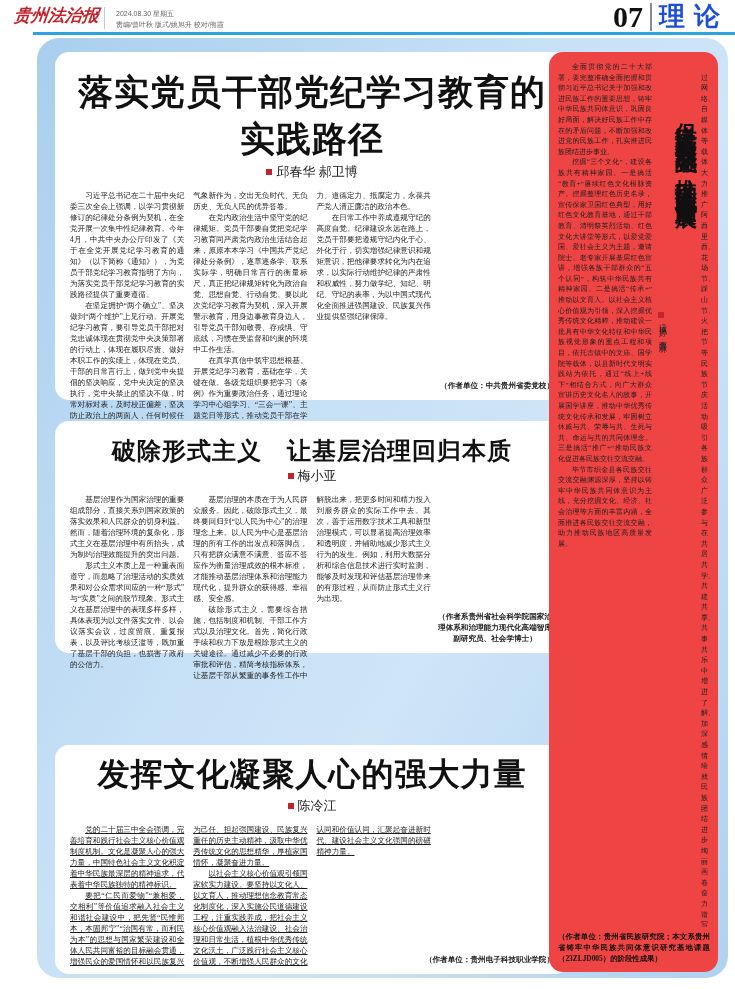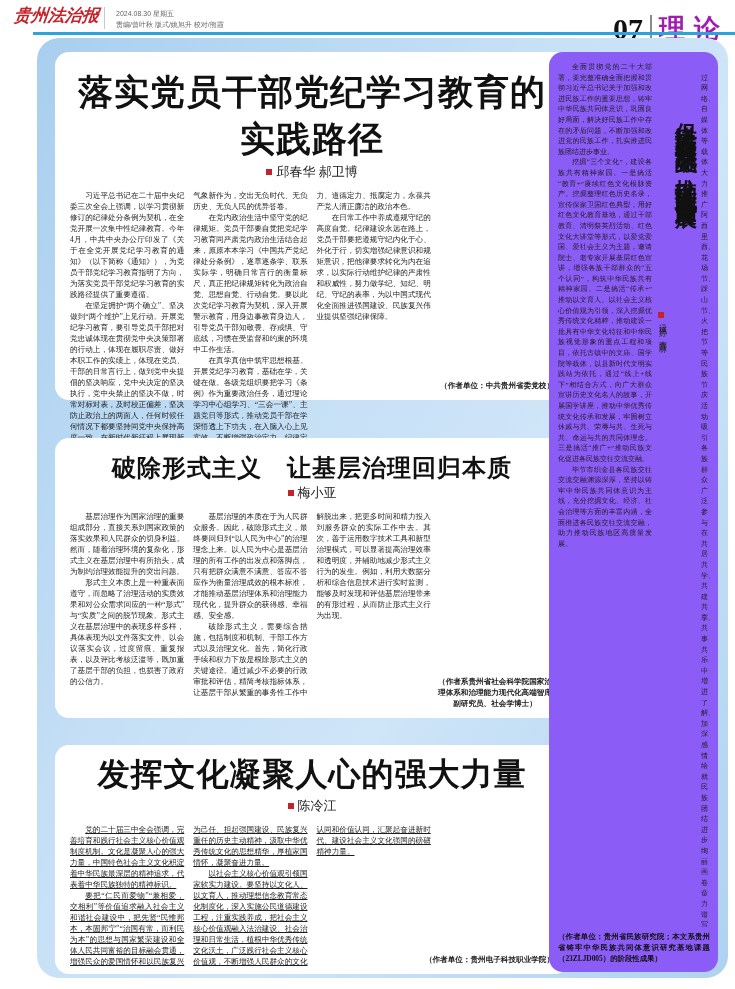--- a/index.html
+++ b/index.html
@@ -6,35 +6,35 @@
   .page{position:relative;width:735px;height:989px;background:#ffffff;overflow:hidden;
         font-family:"Liberation Serif","DejaVu Serif",serif;color:#222;}
 
   
   .masthead{position:absolute;left:14px;top:4px;font-size:17px;font-weight:bold;
             font-style:italic;color:#c3242b;letter-spacing:0px;transform:skewX(-6deg);
             font-family:"Liberation Serif","DejaVu Serif",serif;white-space:nowrap;}
   .head-divider{position:absolute;left:104px;top:7px;width:1px;height:22px;background:#c9c9c9;}
   .head-meta{position:absolute;left:116px;top:8px;font-size:7px;line-height:11px;color:#666;
              font-family:"Liberation Sans","DejaVu Sans",sans-serif;}
-  .head-page{position:absolute;right:6px;top:12px;display:flex;align-items:center;height:33px;}
+  .head-page{position:absolute;right:6px;top:0px;display:flex;align-items:center;height:33px;}
   .page-num{font-size:30px;font-weight:bold;font-family:"Liberation Serif","DejaVu Serif",serif;color:#111;}
   .page-num-divider{width:2px;height:28px;background:#8a8a8a;margin:0 7px;}
-  .section-name{font-size:26px;font-weight:bold;letter-spacing:9px;color:#a21caf;
+  .section-name{font-size:26px;font-weight:bold;letter-spacing:9px;color:#1d4ed8;
                 font-family:"Liberation Sans","DejaVu Sans",sans-serif;}
   .blue-rule{position:absolute;left:33px;right:0;top:32px;height:3px;background:#2ba3dc;}
 
   
   .panel{position:absolute;left:37px;top:38px;width:691px;height:940px;border-radius:22px;
          background:linear-gradient(120deg,#a9cfee 0%,#c6e0f6 40%,#cfe5f8 60%,#aed2f0 100%);}
 
   
   .card{position:absolute;background:#ffffff;border-radius:14px;box-sizing:border-box;padding:0 15px;}
   .card1{left:55px;top:52px;width:514px;height:348px;}
-  .card2{left:55px;top:438px;width:514px;height:280px;}
+  .card2{left:55px;top:421px;width:514px;height:232px;}
   .card3{left:55px;top:745px;width:514px;height:229px;}
 
   .a-title{text-align:center;font-weight:bold;color:#111;margin:0;
            font-family:"Liberation Serif","DejaVu Serif",serif;}
   .card1 .a-title{padding-top:17px;font-size:35px;letter-spacing:1px;}
   .card2 .a-title{padding-top:14px;font-size:24px;letter-spacing:1px;}
   .card3 .a-title{padding-top:8px;font-size:32px;letter-spacing:1px;}
   .a-byline{text-align:center;font-size:13px;color:#222;}
   .red-sq{display:inline-block;width:6px;height:6px;background:#c3242b;margin-right:4px;vertical-align:1px;}
 
@@ -43,21 +43,21 @@
   .card1 .a-cols{column-count:4;height:253px;}
   .card2 .a-cols{column-count:4;height:190px;}
   .card3 .a-cols{column-count:4;height:143px;text-decoration:underline;}
   .a-cols p{margin:0;text-indent:2em;}
 
   .a-attrib{position:absolute;right:15px;bottom:9px;font-size:7.6px;line-height:11px;
             font-weight:bold;background:#fff;padding:1px 0 0 6px;text-align:right;max-width:240px;}
   .card2 .a-attrib{max-width:118px;text-align:center;}
 
   
-  .sidebar{position:absolute;left:549px;top:52px;width:169px;height:920px;background:#8b5cf6;
+  .sidebar{position:absolute;left:549px;top:52px;width:169px;height:920px;background:#ef4444;
            border-radius:14px;box-sizing:border-box;padding:10px 8px 8px 9px;
            display:flex;flex-direction:column;}
   .sb-flex{display:flex;flex:1;overflow:hidden;}
   .sb-left{width:97px;overflow:hidden;text-align:justify;font-size:7px;line-height:10.6px;color:#1d1d1d;}
   .sb-left p{margin:0;text-indent:2em;}
   .sb-strip{width:54px;margin-left:4px;display:flex;flex-direction:row;}
   .sb-vwrap{height:600px;writing-mode:vertical-rl;text-orientation:upright;padding-top:44px;box-sizing:border-box;}
   .sb-vtitle{font-size:22px;font-weight:bold;letter-spacing:3px;color:#111;
              font-family:"Liberation Serif","DejaVu Serif",serif;}
   .sb-vbyline{font-size:8px;color:#222;padding-top:206px;margin-right:3px;letter-spacing:2px;}

